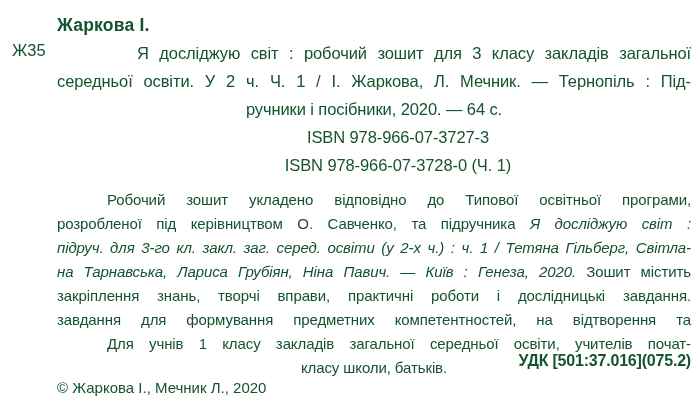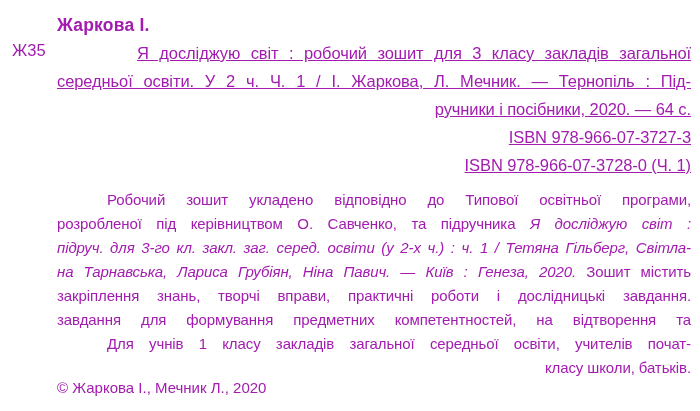--- a/index.html
+++ b/index.html
@@ -5,21 +5,21 @@
   html, body {
     margin: 0;
     padding: 0;
     background: #ffffff;
   }
   .page {
     position: relative;
     width: 700px;
     height: 411px;
     background: #ffffff;
-    color: #a21caf;
+    color: #14532d;
     font-family: "Liberation Sans", sans-serif;
     overflow: hidden;
   }
   .author-heading {
     position: absolute;
     left: 57px;
     top: 15px;
     font-size: 17.5px;
     font-weight: bold;
     letter-spacing: 0.2px;
@@ -31,34 +31,33 @@
     font-size: 16.5px;
   }
   .biblio-block {
     position: absolute;
     left: 57px;
     top: 39px;
     width: 634px;
     font-size: 16.5px;
     line-height: 28px;
     letter-spacing: -0.1px;
-    text-decoration: underline;
   }
   .annotation-block {
     position: absolute;
     left: 57px;
     top: 188px;
     width: 634px;
     font-size: 15px;
     line-height: 24px;
     letter-spacing: -0.1px;
   }
   .line {
     white-space: normal;
-    text-align: right;
+    text-align: center;
   }
   .line.j {
     text-align: justify;
     text-align-last: justify;
   }
   .seg.it {
     font-style: italic;
   }
   .udk-index {
     position: absolute;
@@ -95,15 +94,16 @@
       <div class="line j" style="padding-left: 50px;"><span class="seg">Робочий зошит укладено відповідно до Типової освітньої програми,</span></div>
       <div class="line j"><span class="seg">розробленої під керівництвом О. Савченко, та підручника </span><span class="seg it">Я досліджую світ :</span></div>
       <div class="line j"><span class="seg it">підруч. для 3-го кл. закл. заг. серед. освіти (у 2-х ч.) : ч. 1 / Тетяна Гільберг, Світла-</span></div>
       <div class="line j"><span class="seg it">на Тарнавська, Лариса Грубіян, Ніна Павич. — Київ : Генеза, 2020.</span><span class="seg"> Зошит містить</span></div>
       <div class="line j"><span class="seg">закріплення знань, творчі вправи, практичні роботи і дослідницькі завдання.</span></div>
       <div class="line j"><span class="seg">завдання для формування предметних компетентностей, на відтворення та</span></div>
       <div class="line j" style="padding-left: 50px;"><span class="seg">Для учнів 1 класу закладів загальної середньої освіти, учителів почат-</span></div>
       <div class="line"><span class="seg">класу школи, батьків.</span></div>
     </div>
 
+  <div class="udk-index">УДК [501:37.016](075.2)</div>
 
   <div class="copyright-line">© Жаркова І., Мечник Л., 2020</div>
 </div>
 
 </body></html>

